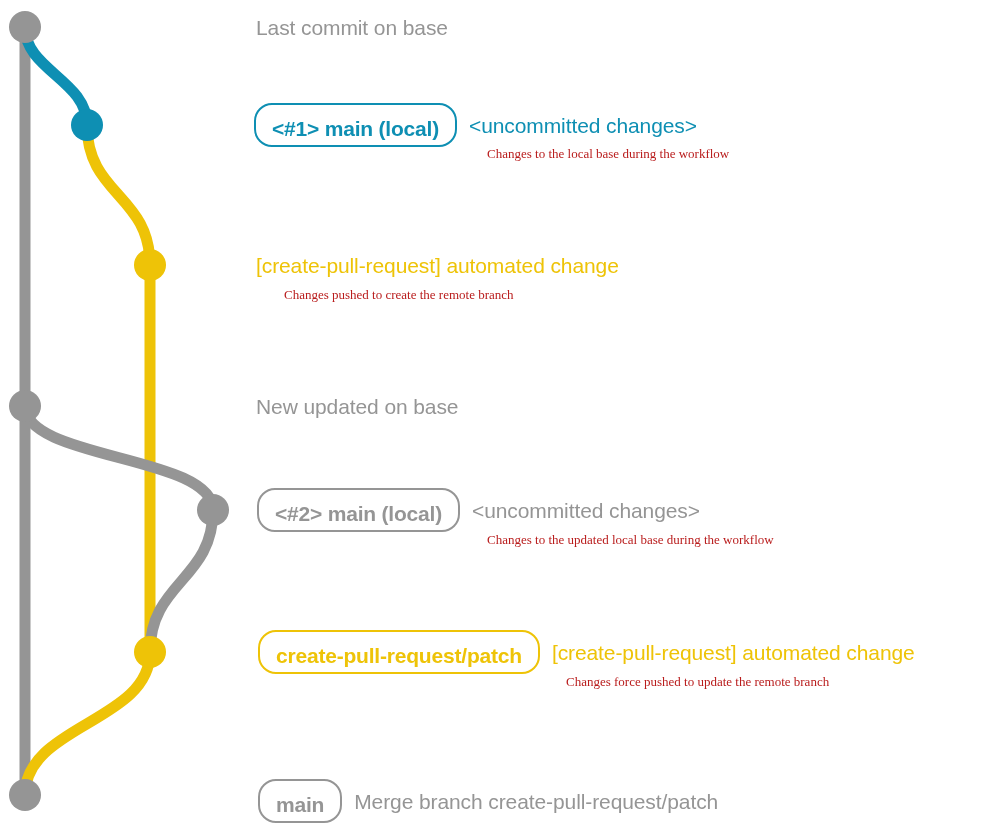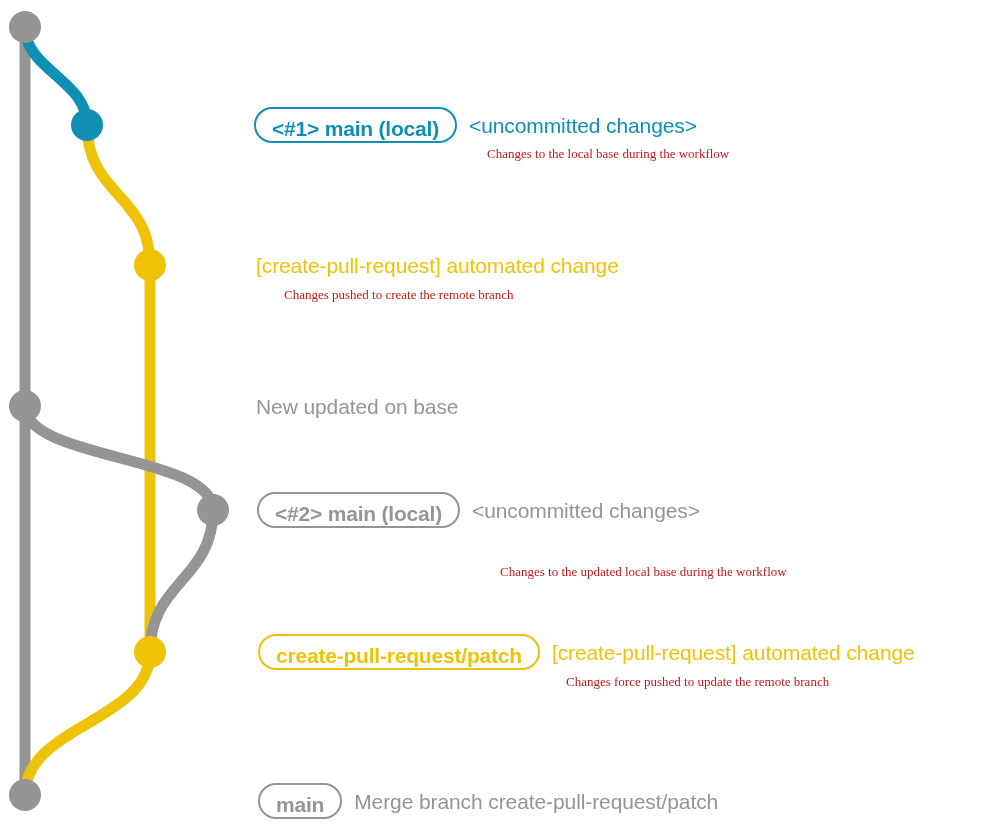--- a/index.html
+++ b/index.html
@@ -45,21 +45,21 @@
     align-items: center;
     justify-content: center;
     box-sizing: border-box;
     border-radius: 18px;
     border: 2px solid currentColor;
     font-family: "Liberation Sans", sans-serif;
     font-size: 21px;
     font-weight: 700;
     letter-spacing: -0.2px;
     padding: 12px 16px 6px 16px;
-    height: 36px;
+    height: 44px;
     line-height: 1;
   }
 
   
   .subject {
     font-family: "Liberation Sans", sans-serif;
     font-size: 21px;
     font-weight: 400;
     letter-spacing: -0.1px;
     line-height: 1;
@@ -105,20 +105,23 @@
   <circle cx="87" cy="125" r="16" fill="#0e8fb3"></circle>
   <circle cx="150" cy="265" r="16" fill="#eec307"></circle>
   <circle cx="25" cy="406" r="16" fill="#959595"></circle>
   <circle cx="213" cy="510" r="16" fill="#959595"></circle>
   <circle cx="150" cy="652" r="16" fill="#eec307"></circle>
   <circle cx="25" cy="795" r="16" fill="#959595"></circle>
 </svg>
 
 <div class="layer">
 
+  <div class="row" style="left:256px; top:27px; transform:translateY(-50%);">
+    <span class="subject c-gray">Last commit on base</span>
+  </div>
 
   <div class="row" style="left:254px; top:125px; transform:translateY(-50%);">
     <span class="badge c-blue">&lt;#1&gt; main (local)</span>
     <span class="subject c-blue gap-after-badge">&lt;uncommitted changes&gt;</span>
   </div>
 
   <div class="row" style="left:256px; top:265px; transform:translateY(-50%);">
     <span class="subject c-yellow">[create-pull-request] automated change</span>
   </div>
 
@@ -138,17 +141,17 @@
 
   <div class="row" style="left:258px; top:795px; transform:translateY(-50%);margin-top:6px;">
     <span class="badge c-gray">main</span>
     <span class="subject c-gray gap-after-badge">Merge branch create-pull-request/patch</span>
   </div>
 
   <div class="note" style="left:487px; top:147px;">Changes to the local base during the workflow</div>
 
   <div class="note" style="left:284px; top:288px;">Changes pushed to create the remote branch</div>
 
-  <div class="note" style="left:500px; top:533px;margin-top:32px;">Changes to the updated local base during the workflow</div>
+  <div class="note" style="left:487px; top:533px;">Changes to the updated local base during the workflow</div>
 
   <div class="note" style="left:566px; top:675px;">Changes force pushed to update the remote branch</div>
 
 </div>
 
 </body></html>

